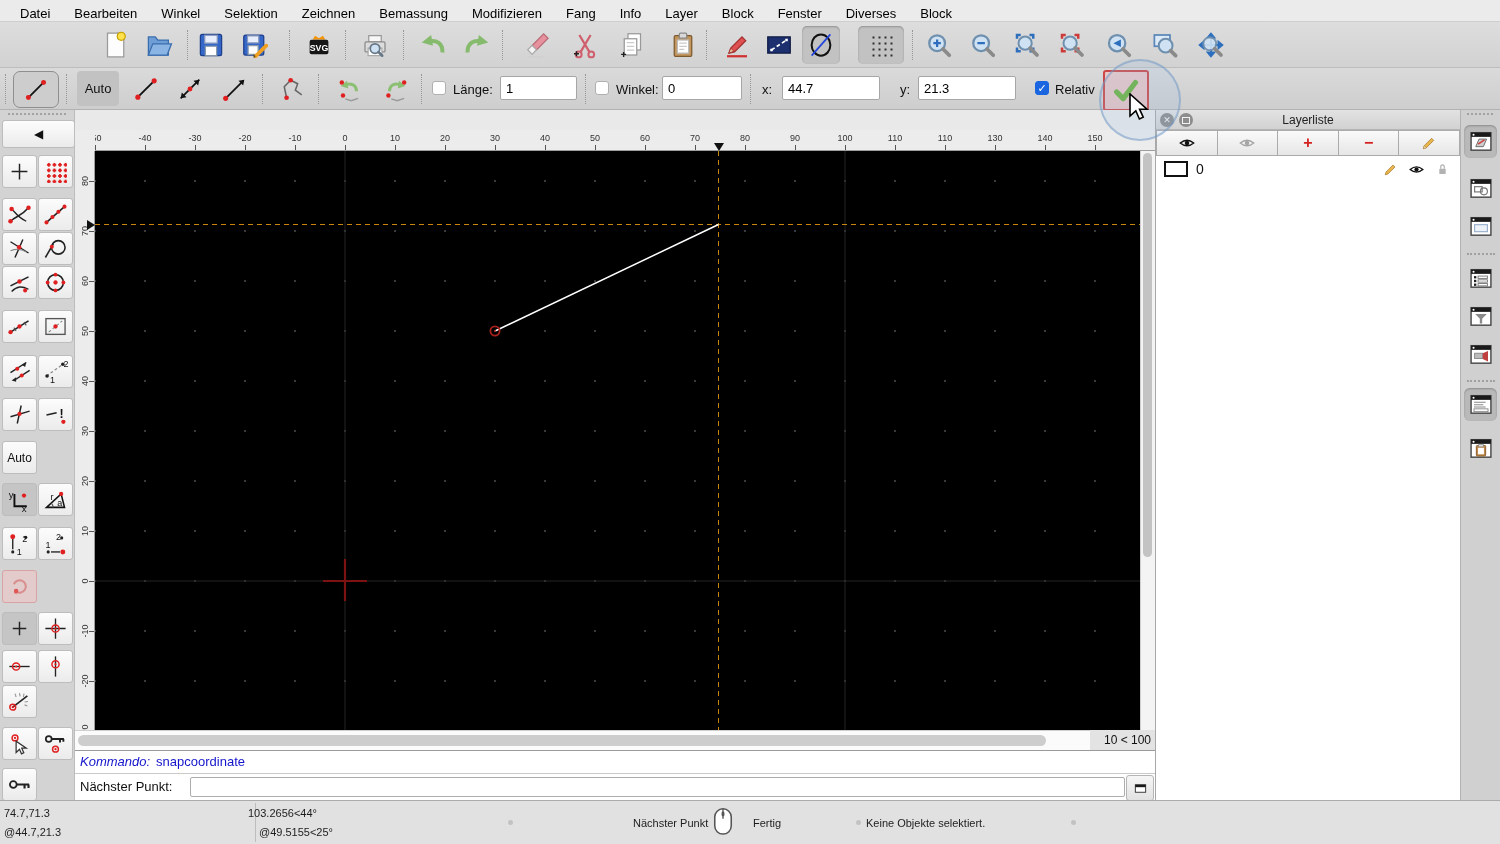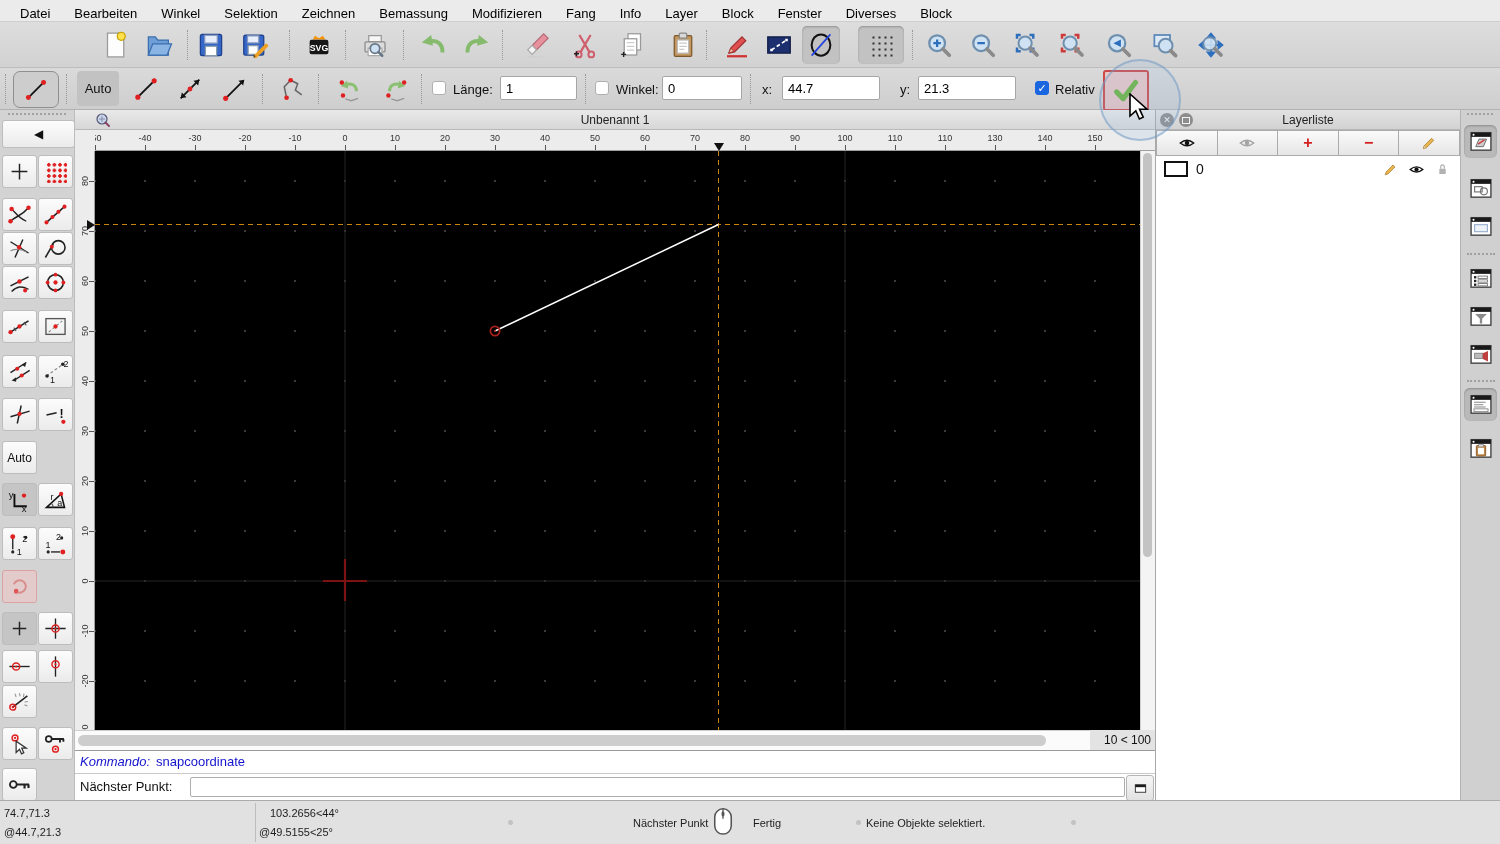--- a/index.html
+++ b/index.html
@@ -635,28 +635,20 @@
 
   <div class="sbtn col0" style="top:658px">
       <svg viewBox="0 0 24 24">
         <circle cx="6.5" cy="12" r="3" fill="none" stroke="#222" stroke-width="1.6"></circle>
         <path d="M9.5 12h11M16.5 12v3.5M20 12v3" stroke="#222" stroke-width="1.9"></path>
       </svg>
     </div>
 </div>
 
 <div id="mdi">
-  <div id="mdi-title">
-    <svg id="mdi-app-icon" viewBox="0 0 16 16">
-        <circle cx="7" cy="7" r="5" fill="#c8d8ea" stroke="#557" stroke-width="1.2"></circle>
-        <path d="M10.5 10.5l3.5 3.5" stroke="#846" stroke-width="2" stroke-linecap="round"></path>
-        <path d="M4 7h6M7 4v6" stroke="#88a" stroke-width="1"></path>
-      </svg>
-    <span>Unbenannt 1</span>
-  </div>
   <div id="ruler-corner"></div>
   <div id="ruler-top">
       <span class="tickl" style="left: 0px;">-50</span>
       <i class="tickm" style="left: 0px;"></i>
       <span class="tickl" style="left: 50px;">-40</span>
       <i class="tickm" style="left: 50px;"></i>
       <span class="tickl" style="left: 100px;">-30</span>
       <i class="tickm" style="left: 100px;"></i>
       <span class="tickl" style="left: 150px;">-20</span>
       <i class="tickm" style="left: 150px;"></i>
@@ -889,21 +881,21 @@
         <rect x="10" y="8" width="4" height="2.2" fill="#ddd" stroke="#888" stroke-width=".6"></rect>
         <rect x="9.5" y="11" width="5" height="5.5" fill="#fff"></rect>
       </svg>
     </div>
 </div>
 
 <div id="status">
   <div class="st" style="left:4px;top:6px">74.7,71.3</div>
   <div class="st" style="left:4px;top:25px">@44.7,21.3</div>
   <div class="stsep"></div>
-  <div class="st" style="left:270px;top:6px">103.2656&lt;44°</div>
+  <div class="st" style="left:248px;top:6px">103.2656&lt;44°</div>
   <div class="st" style="left:259px;top:25px">@49.5155&lt;25°</div>
   <div class="stdot" style="left:508px;top:19px"></div>
   <div class="st" style="left:633px;top:16px">Nächster Punkt</div>
   <svg class="st" style="left:712px;top:6px" width="22" height="30" viewBox="0 0 20 27">
     <rect x="2.5" y="1.5" width="15" height="23" rx="7.5" fill="#fff" stroke="#555" stroke-width="1.4"></rect>
     <path d="M10 1.5v9" stroke="#555" stroke-width="1.2"></path>
     <rect x="8.7" y="4" width="2.6" height="4.5" rx="1.3" fill="#555"></rect>
   </svg>
   <div class="st" style="left:753px;top:16px">Fertig</div>
   <div class="stdot" style="left:856px;top:19px"></div>

